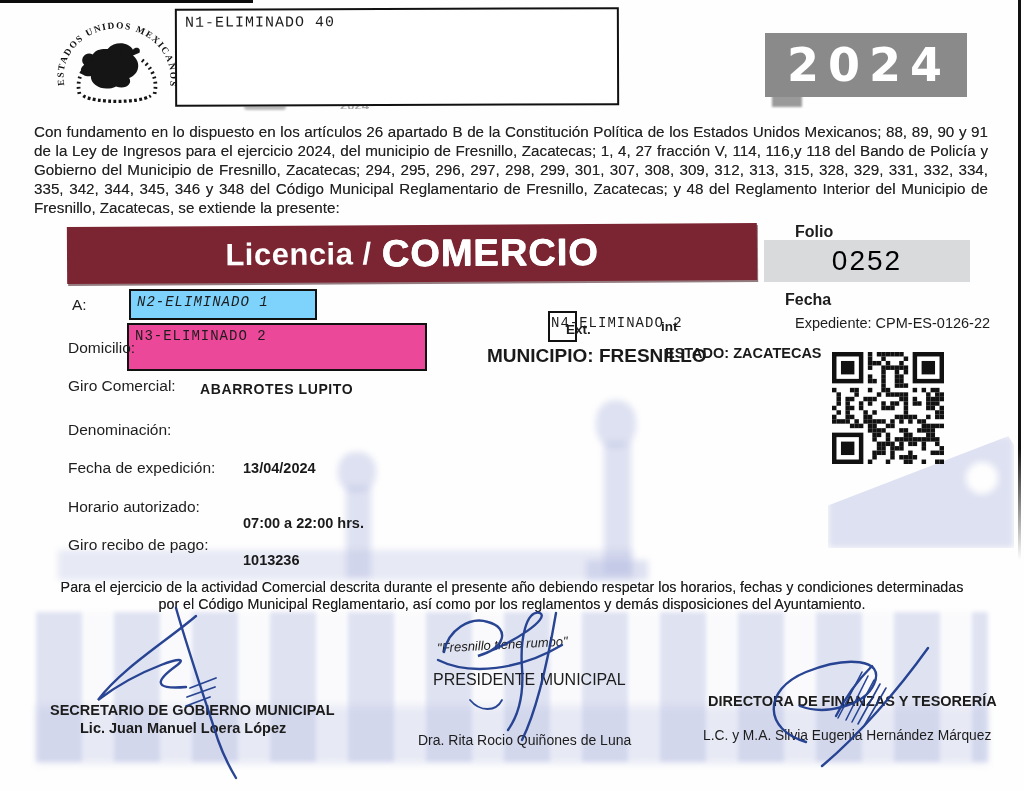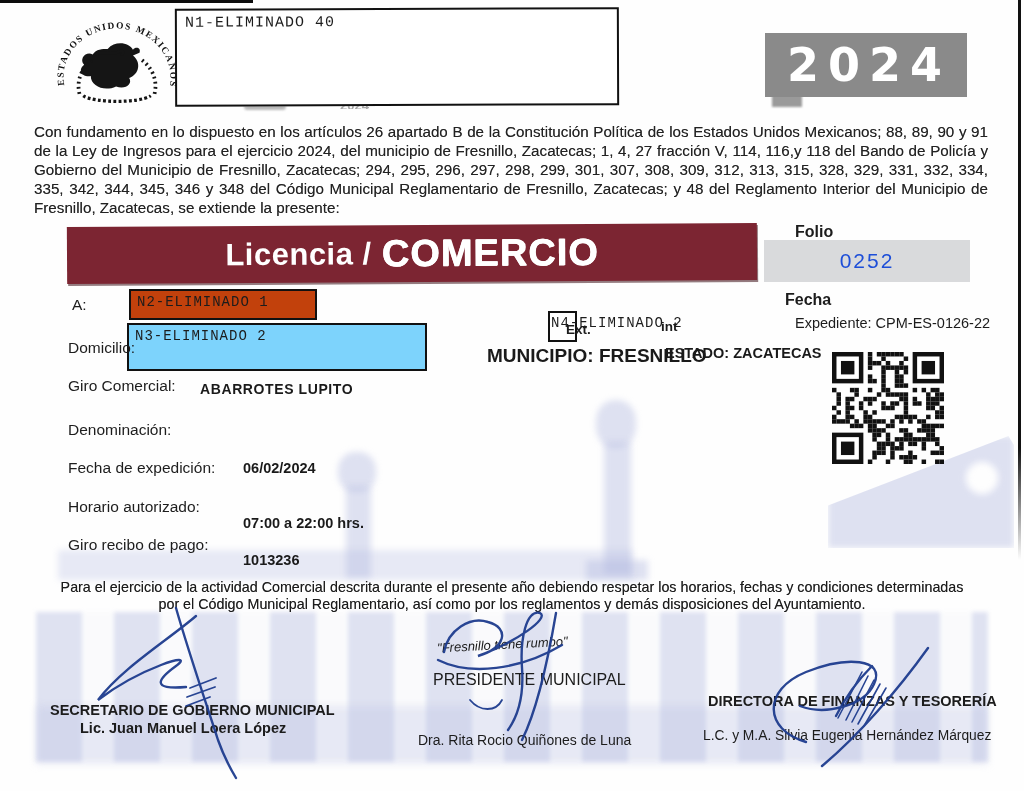--- a/index.html
+++ b/index.html
@@ -40,35 +40,35 @@
   
   .banner{left:67px;top:225px;width:690px;height:57px;background:#7c2532;z-index:4;
     display:flex;align-items:center;justify-content:center;gap:10px;transform:rotate(-0.35deg);
     box-shadow:1px 2px 0 rgba(60,15,22,.55);}
   .banner .t1{color:#fff;font-size:31px;font-weight:bold;letter-spacing:.5px;}
   .banner .t2{color:#fff;font-size:38px;font-weight:bold;letter-spacing:1px;text-shadow:.7px 0 0 #fff,0 .4px 0 #fff;}
   
   .folio-label{left:795px;top:223px;font-size:16px;font-weight:bold;z-index:4;}
   .folio-box{left:764px;top:240px;width:206px;height:42px;background:#d9dadc;z-index:3;
     display:flex;align-items:center;justify-content:center;}
-  .folio-box span{color:#1d4ed8;font-size:21px;letter-spacing:2px;font-weight:500;}
+  .folio-box span{color:#000000;font-size:28px;letter-spacing:2px;font-weight:500;}
   .inicio{left:785px;top:291px;font-size:16px;font-weight:bold;z-index:4;}
   .expediente{left:795px;top:315px;font-size:14.5px;font-weight:normal;z-index:4;}
   
   .lbl{font-size:15.5px;z-index:4;color:#1d1d1d;}
   .val{font-size:14.5px;font-weight:bold;z-index:4;color:#1a1a1a;}
   .a-label{left:72px;top:296px;}
-  .n2-box{left:129px;top:289px;width:184px;height:27px;border:2px solid #111;background:#c2410c;z-index:3;}
+  .n2-box{left:129px;top:289px;width:184px;height:27px;border:2px solid #111;background:#7dd3fc;z-index:3;font-style:italic;}
   .n2-box span{display:block;padding:3px 6px;font-size:14px;letter-spacing:1px;}
   .n4-text{left:551px;top:315px;font-size:14px;letter-spacing:1px;z-index:4;}
   .n4-frame{left:548px;top:311px;width:25px;height:27px;border:2px solid #111;z-index:3;}
   .ext-label{left:566px;top:322px;font-size:13.5px;font-weight:bold;z-index:5;}
   .int-label{left:661px;top:319px;font-size:13.5px;font-weight:bold;z-index:4;}
   .domicilio-label{left:68px;top:339px;}
-  .n3-box{left:127px;top:323px;width:296px;height:44px;border:2px solid #111;background:#7dd3fc;z-index:3;}
+  .n3-box{left:127px;top:323px;width:296px;height:44px;border:2px solid #111;background:#ec4899;z-index:3;}
   .n3-box span{display:block;padding:3px 6px;font-size:14px;letter-spacing:1px;}
   .municipio{left:487px;top:345px;font-size:19px;}
   .estado{left:665px;top:345px;font-size:14.5px;}
   .qr{left:832px;top:352px;width:112px;height:112px;z-index:4;}
   .giro-label{left:68px;top:377px;}
   .giro-value{left:200px;top:381px;font-size:14px;letter-spacing:.6px;}
   .denominacion-label{left:68px;top:421px;}
   .fecha-label{left:68px;top:459px;}
   .fecha-value{left:243px;top:460px;}
   .horario-label{left:68px;top:498px;}
@@ -378,21 +378,21 @@
         <rect x="89.60000000000001" y="8.96" width="13.440000000000001" height="13.440000000000001" fill="#111"></rect>
         <rect x="0" y="80.64000000000001" width="31.360000000000003" height="31.360000000000003" fill="#111"></rect>
         <rect x="4.48" y="85.12" width="22.400000000000002" height="22.400000000000002" fill="#fff"></rect>
         <rect x="8.96" y="89.60000000000001" width="13.440000000000001" height="13.440000000000001" fill="#111"></rect>
       </svg></div>
 
   <div class="abs lbl giro-label">Giro Comercial:</div>
   <div class="abs val giro-value">ABARROTES  LUPITO</div>
   <div class="abs lbl denominacion-label">Denominación:</div>
   <div class="abs lbl fecha-label">Fecha de expedición:</div>
-  <div class="abs val fecha-value">06/02/2024</div>
+  <div class="abs val fecha-value">13/04/2024</div>
   <div class="abs lbl horario-label">Horario autorizado:</div>
   <div class="abs val horario-value">07:00 a 22:00 hrs.</div>
   <div class="abs lbl foliopago-label">Giro recibo de pago:</div>
   <div class="abs val foliopago-value">1013236</div>
 
   <p class="abs notice">Para el ejercicio de la actividad Comercial descrita durante el presente año debiendo respetar los horarios, fechas y condiciones determinadas por el Código Municipal Reglamentario, así como por los reglamentos y demás disposiciones del Ayuntamiento.</p>
 
   <div class="abs sig-title s1-title">SECRETARIO DE GOBIERNO MUNICIPAL</div>
   <div class="abs s1-name">Lic. Juan Manuel Loera  López</div>
 

